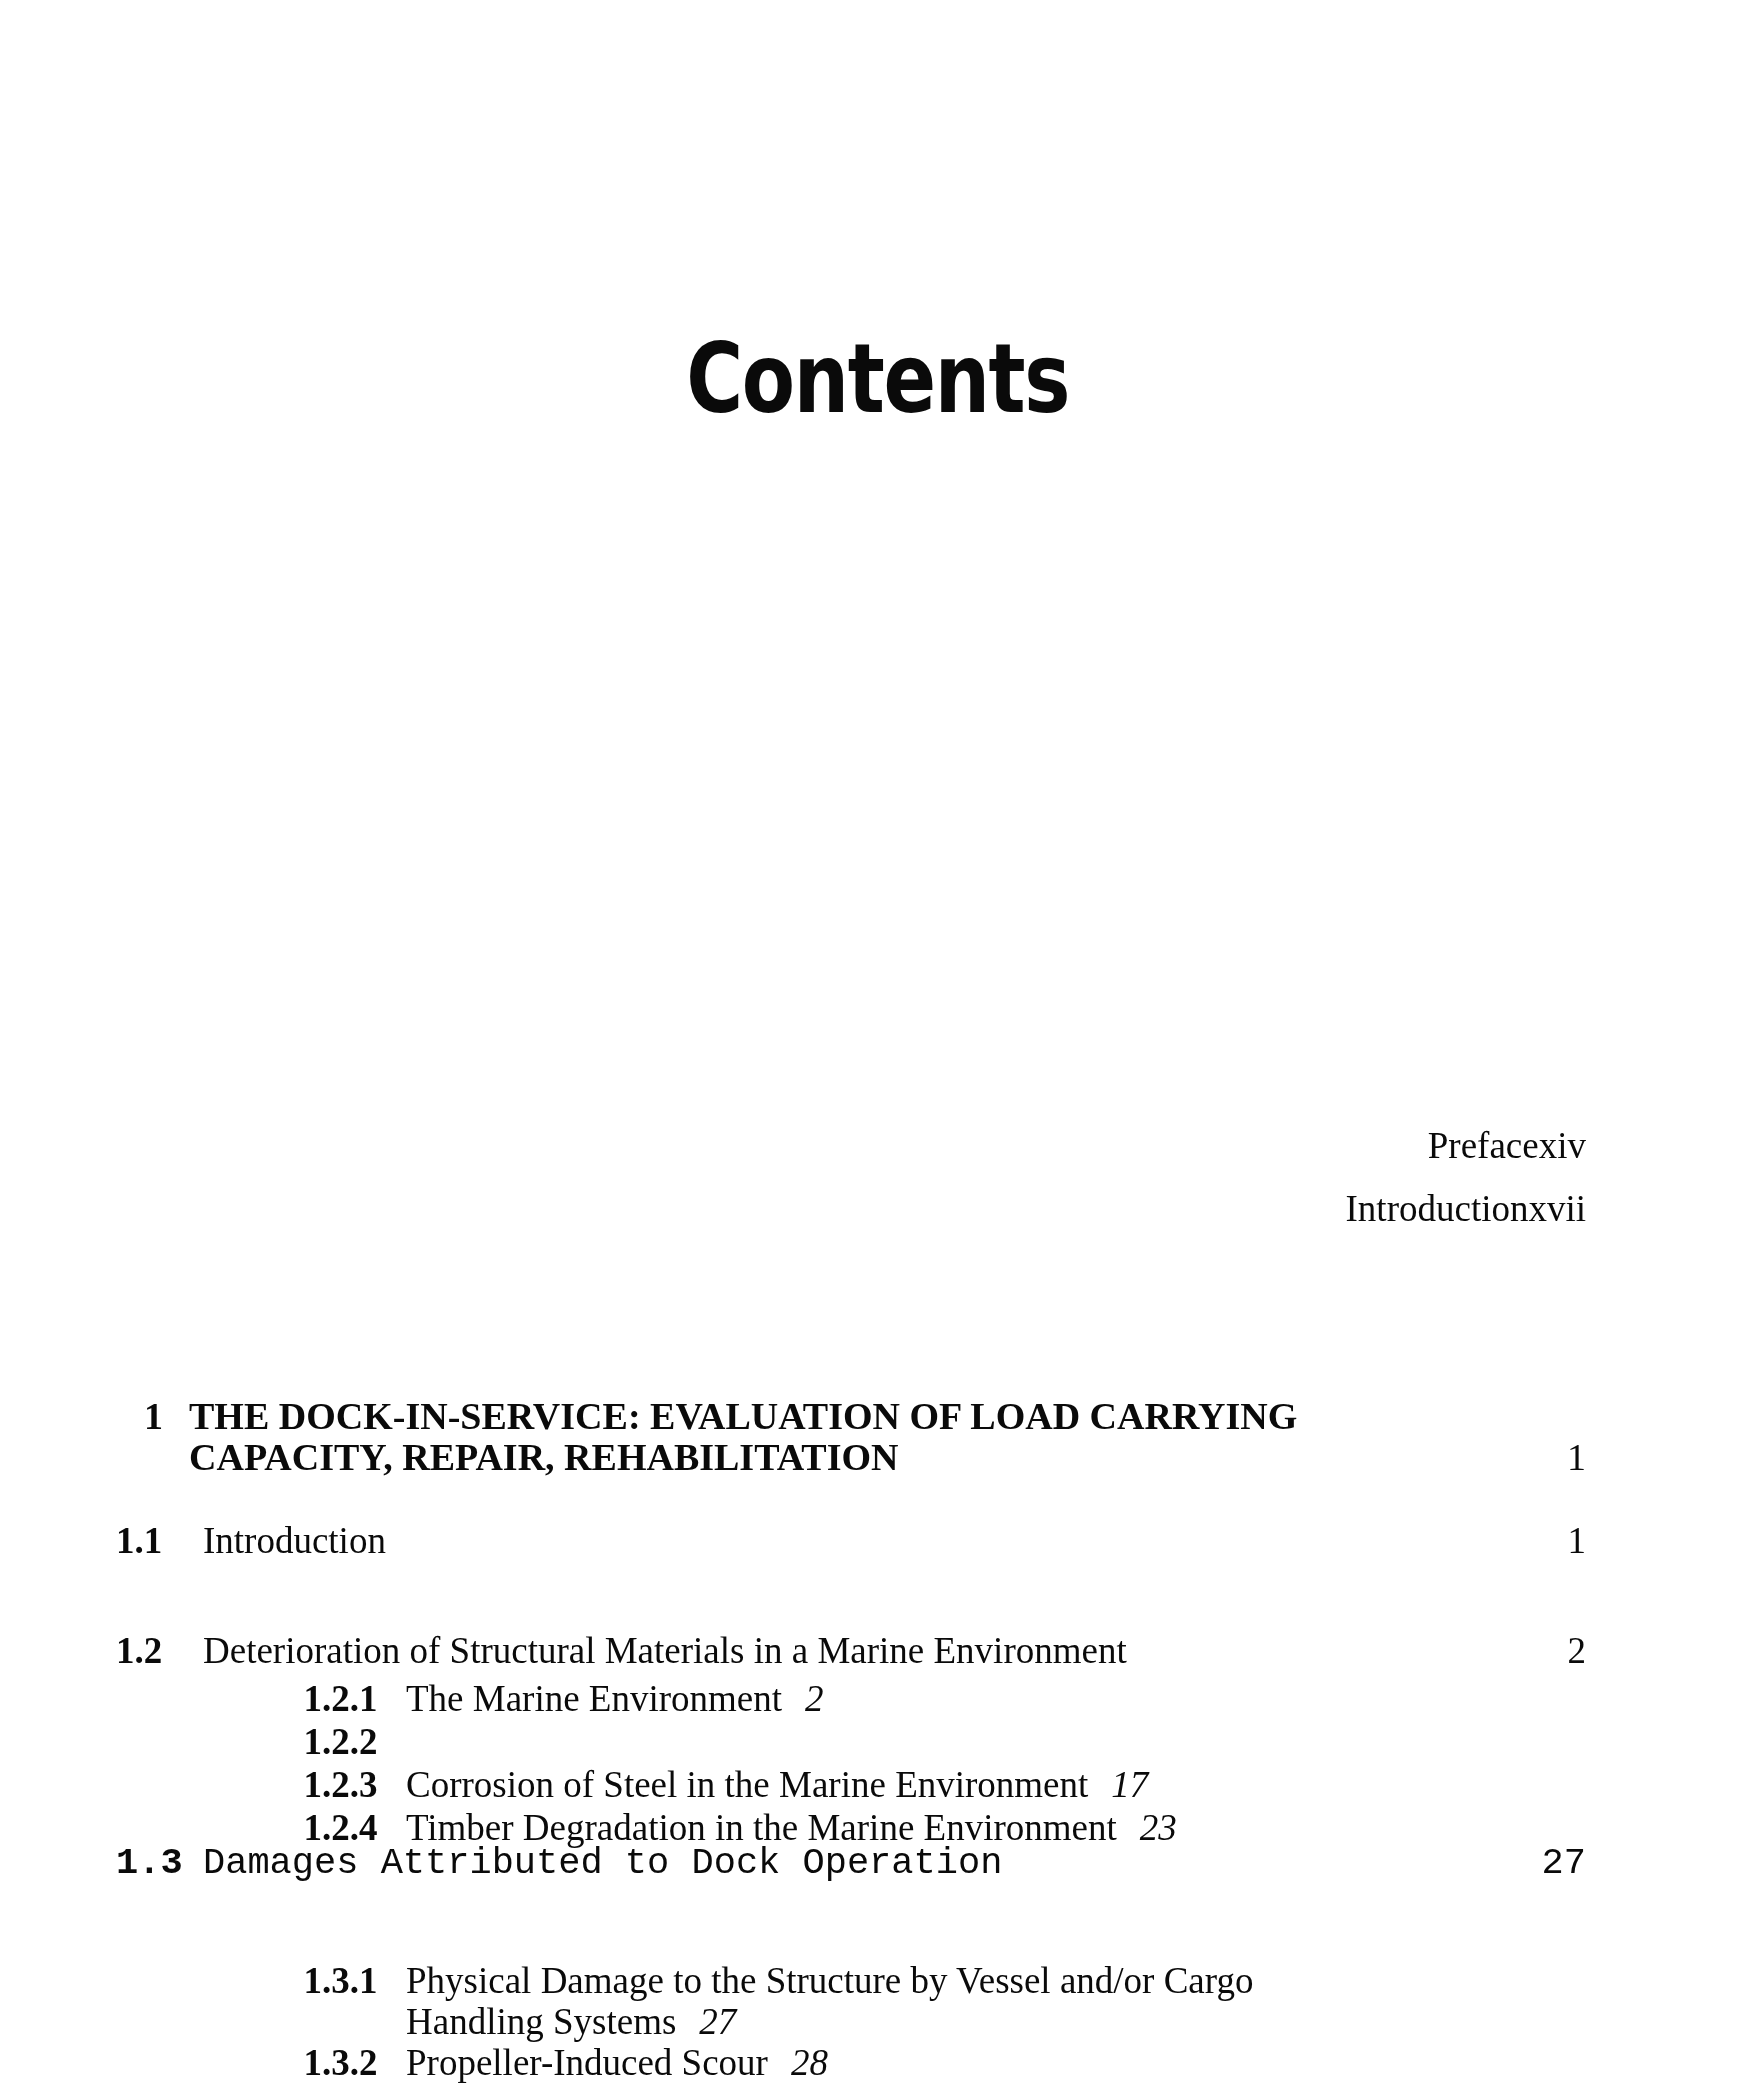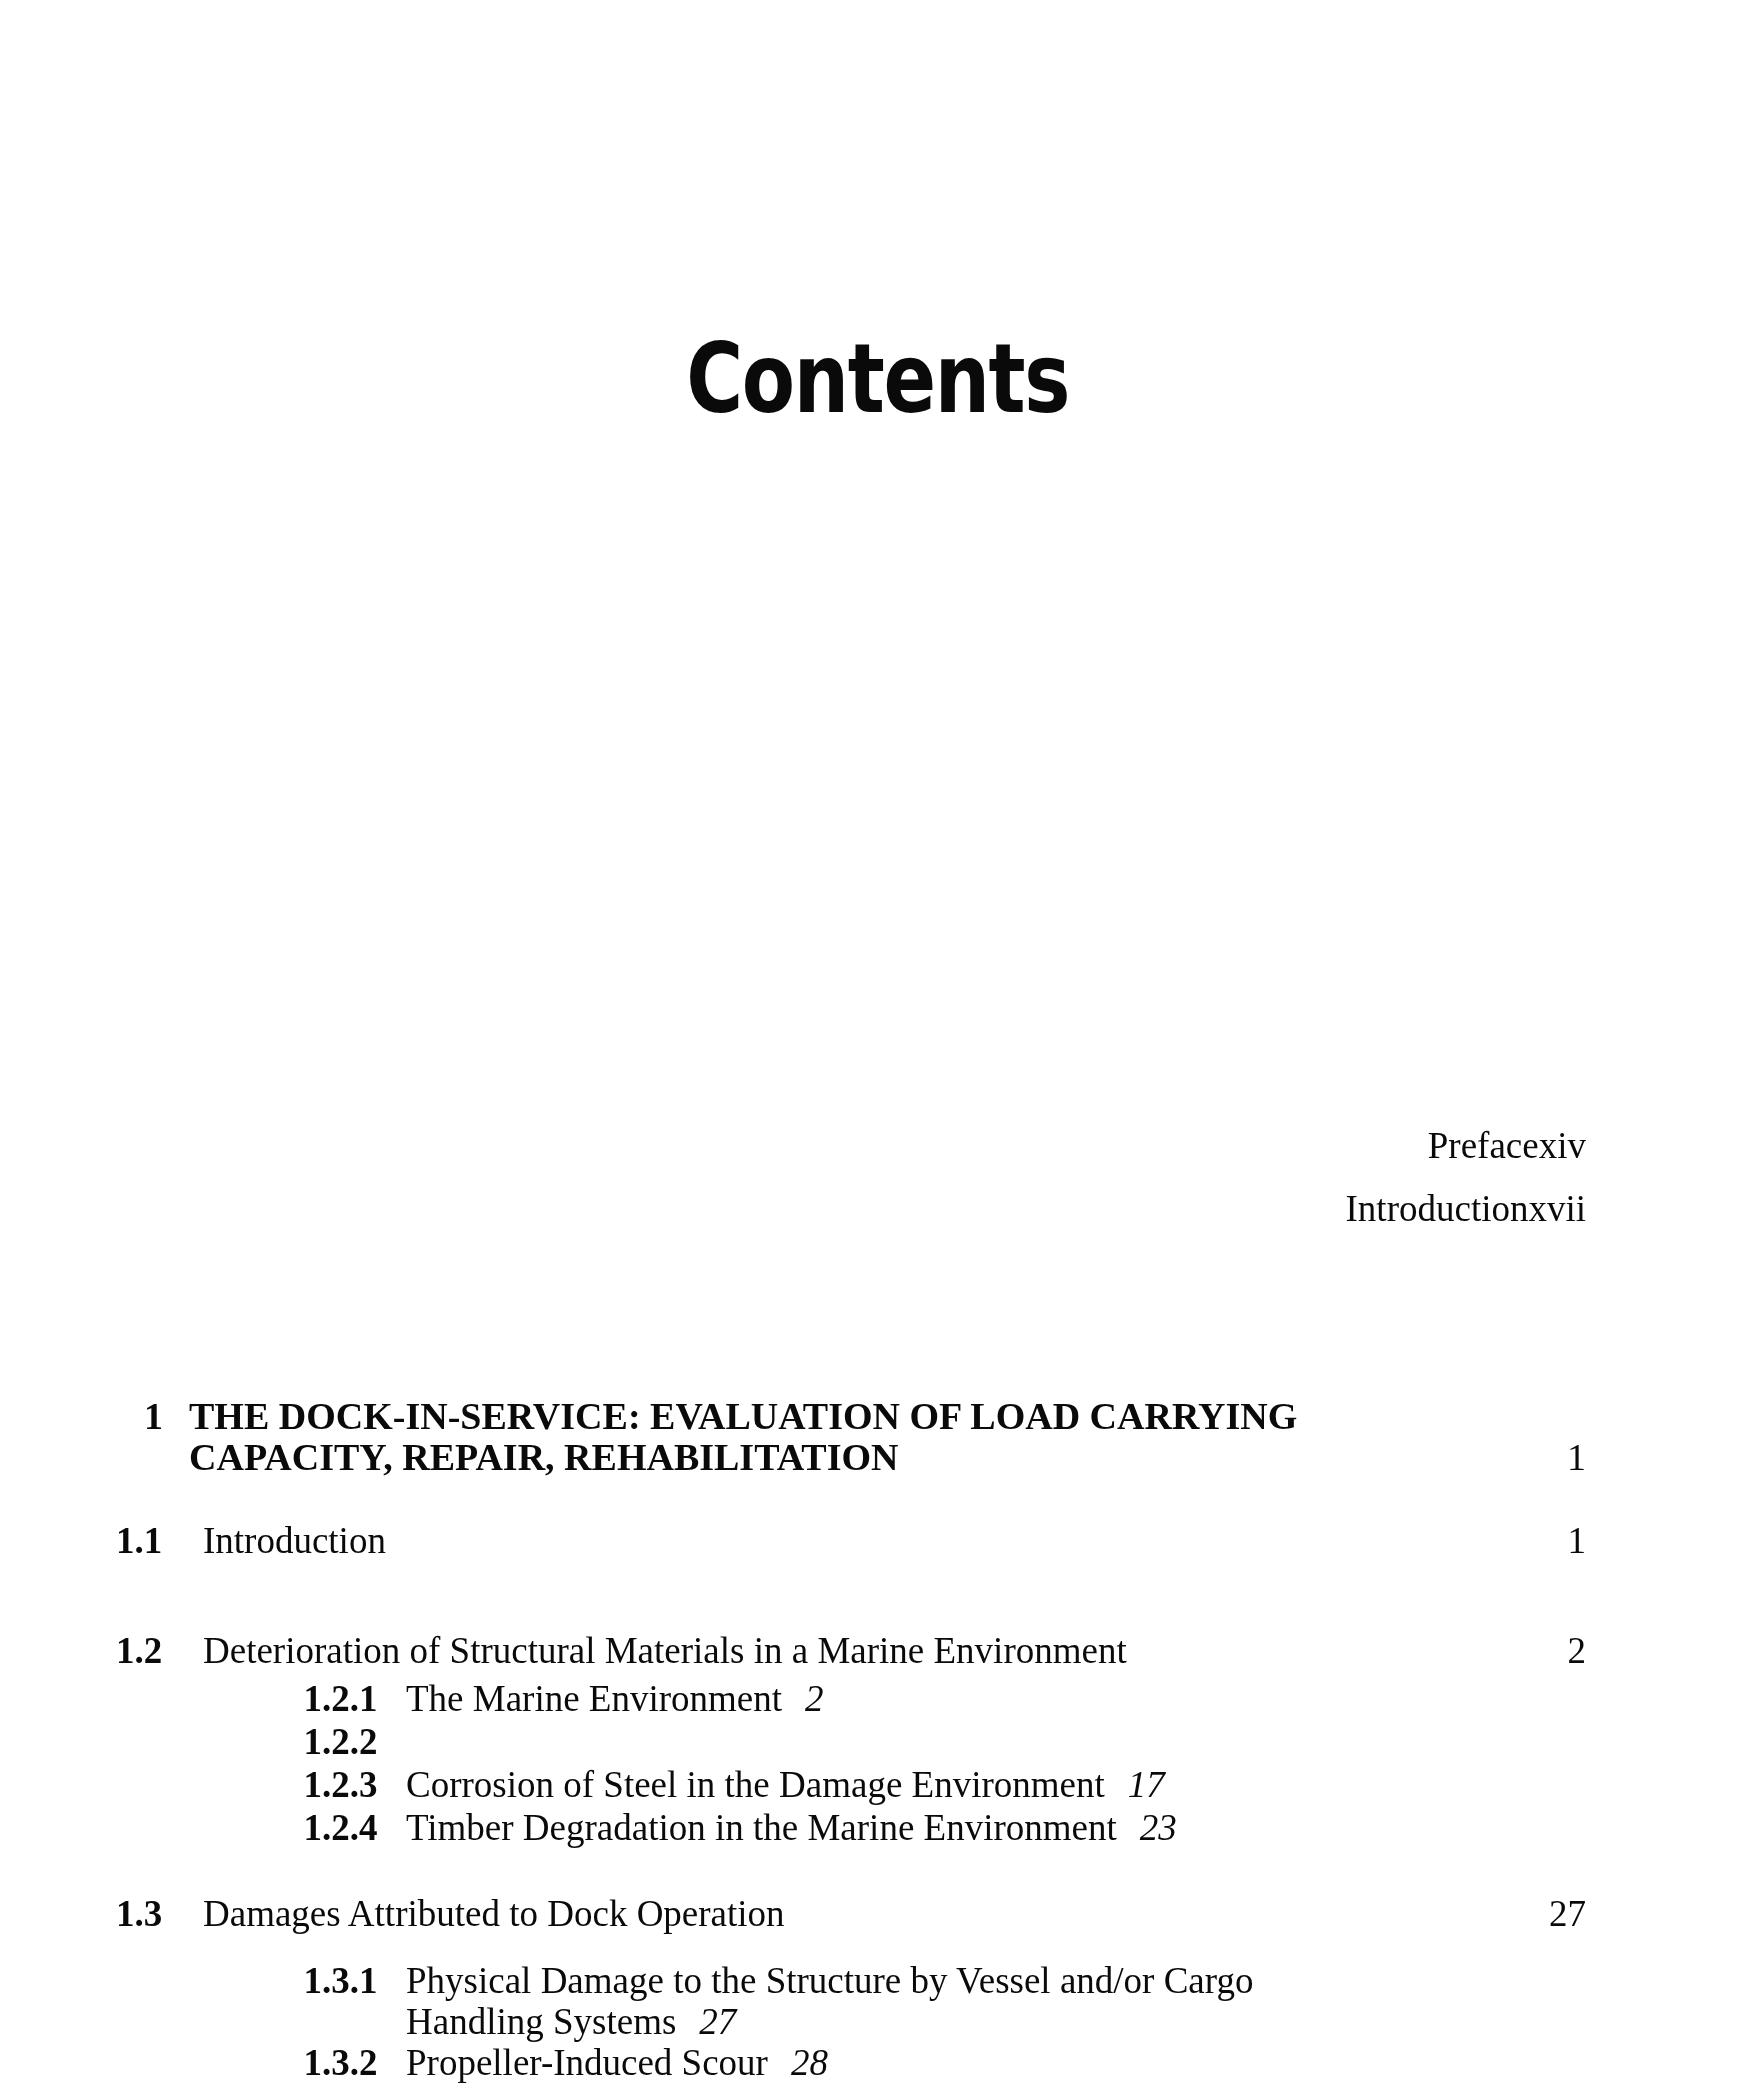--- a/index.html
+++ b/index.html
@@ -86,28 +86,28 @@
       <div class="subblock" style="top: 1677px; line-height: 43px;">
         <div class="sub">
     <span class="num">1.2.1</span>
     <span class="ttl"><span class="t">The Marine Environment</span><span class="ipg">2</span></span>
   </div>
         <div class="sub">
     <span class="num">1.2.2</span>
   </div>
         <div class="sub">
     <span class="num">1.2.3</span>
-    <span class="ttl"><span class="t">Corrosion of Steel in the Damage Environment</span><span class="ipg">17</span></span>
+    <span class="ttl"><span class="t">Corrosion of Steel in the Marine Environment</span><span class="ipg">17</span></span>
   </div>
         <div class="sub">
     <span class="num">1.2.4</span>
     <span class="ttl"><span class="t">Timber Degradation in the Marine Environment</span><span class="ipg">23</span></span>
   </div>
       </div>
-      <div class="row sec" style="top: 1893px;">
+      <div class="row sec" style="top: 1842px; font-family: Liberation Mono, monospace;">
     <span class="num">1.3</span>
     <span class="ttl">Damages Attributed to Dock Operation</span>
     <span class="pg">27</span>
   </div>
       <div class="subblock" style="top: 1960px; line-height: 41px;">
         <div class="sub">
     <span class="num">1.3.1</span>
     <span class="ttl"><span class="t">Physical Damage to the Structure by Vessel and/or Cargo Handling Systems</span><span class="ipg">27</span></span>
   </div>
         <div class="sub">

